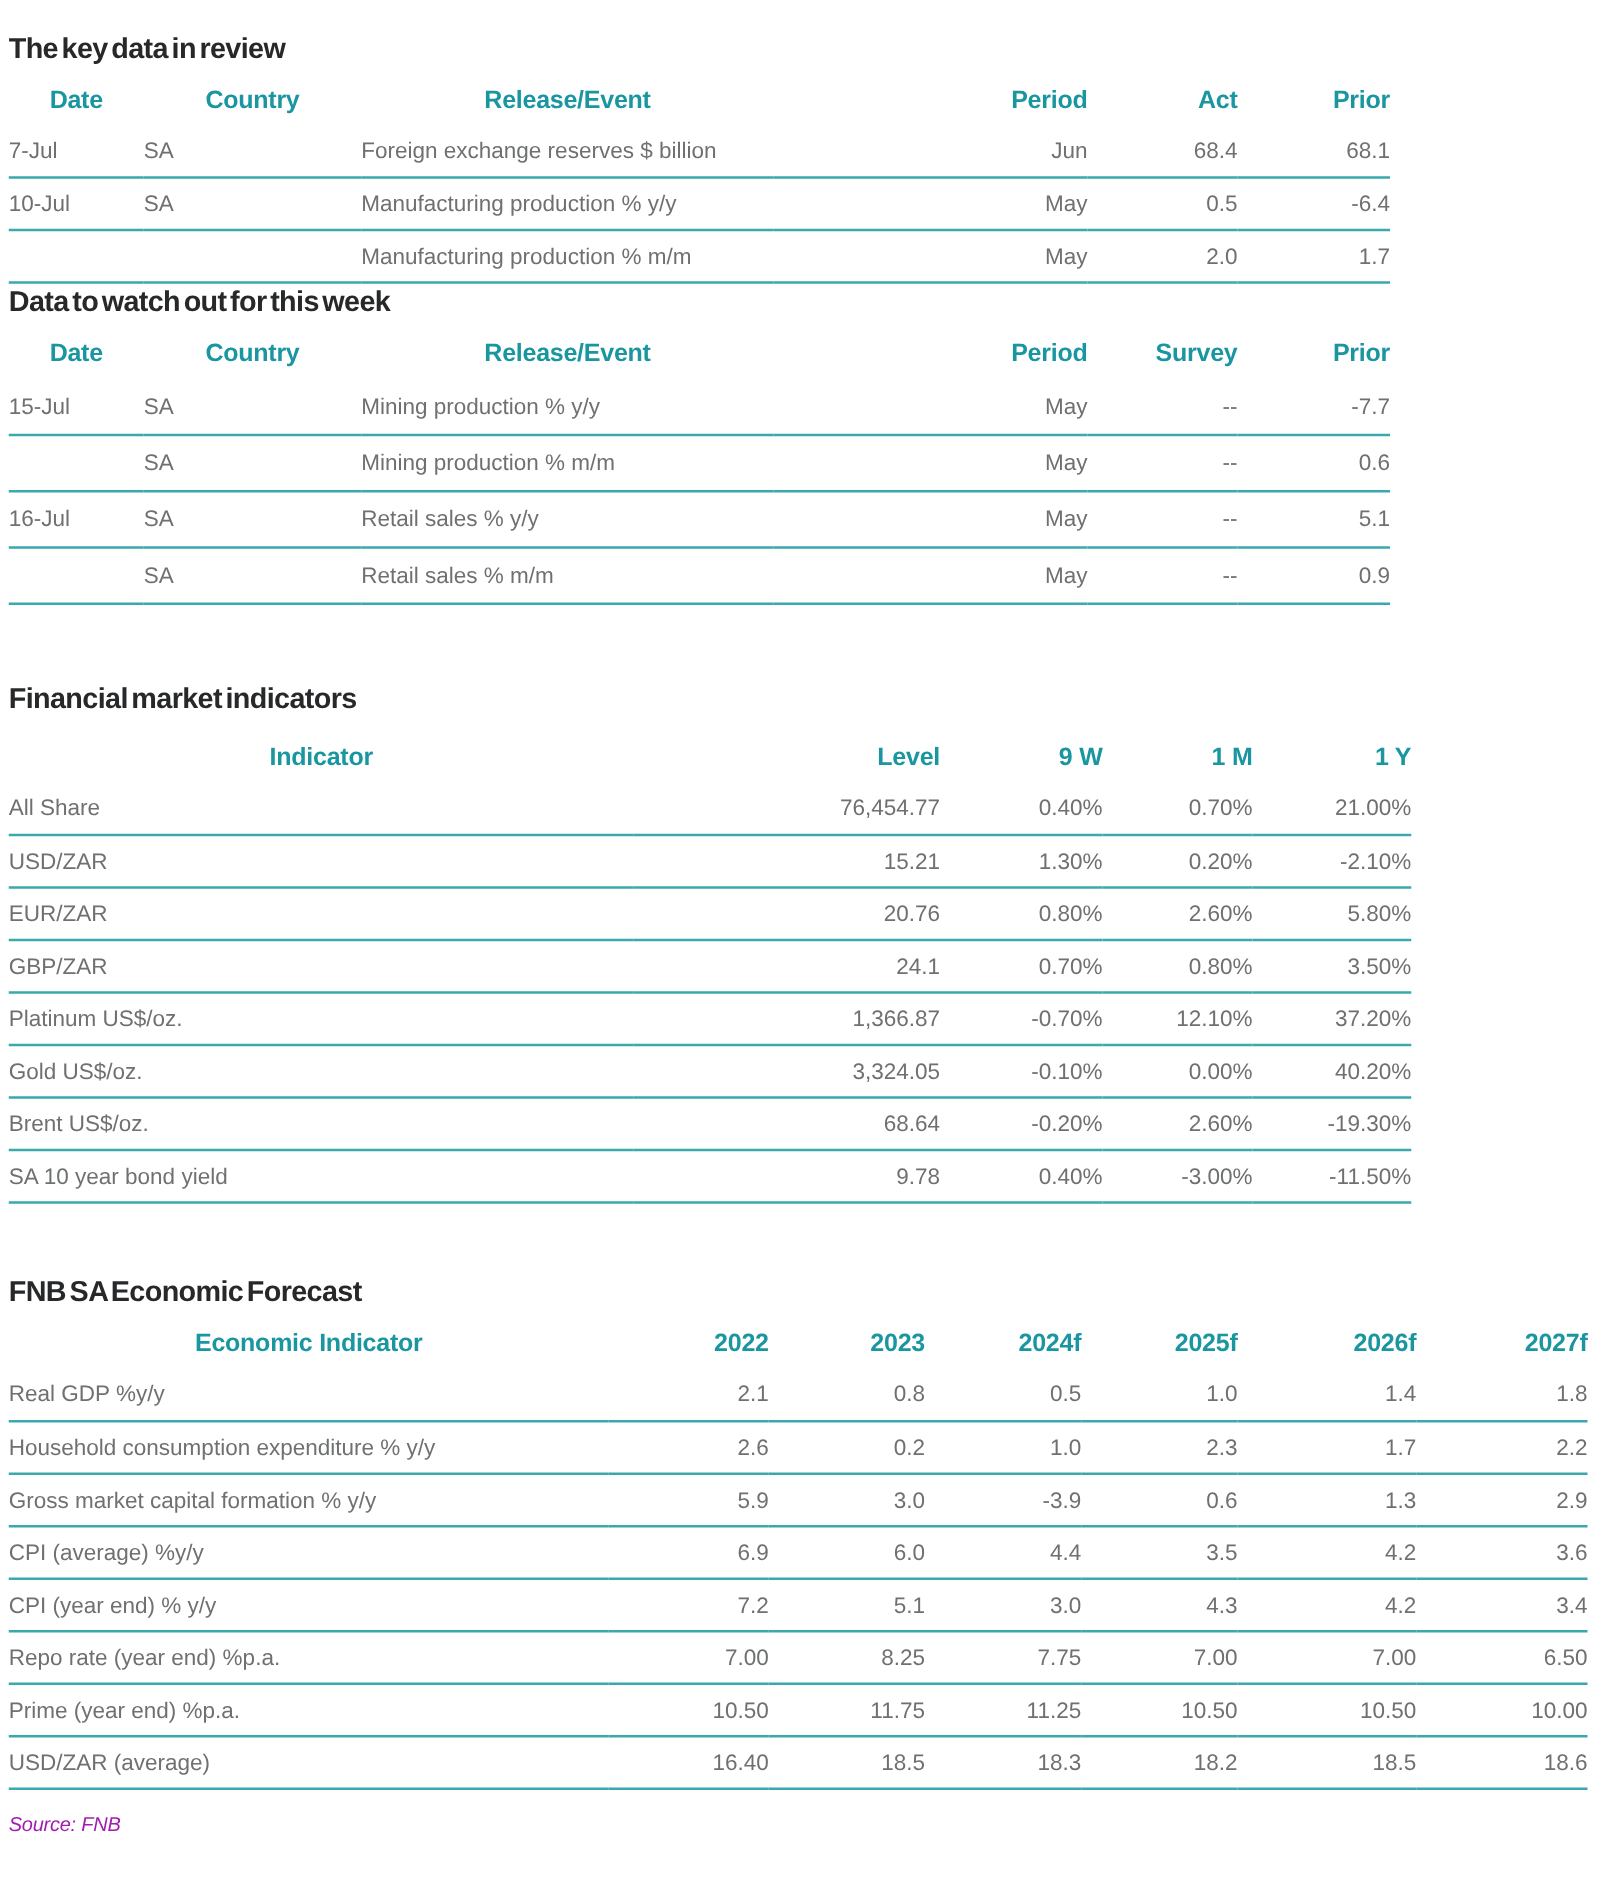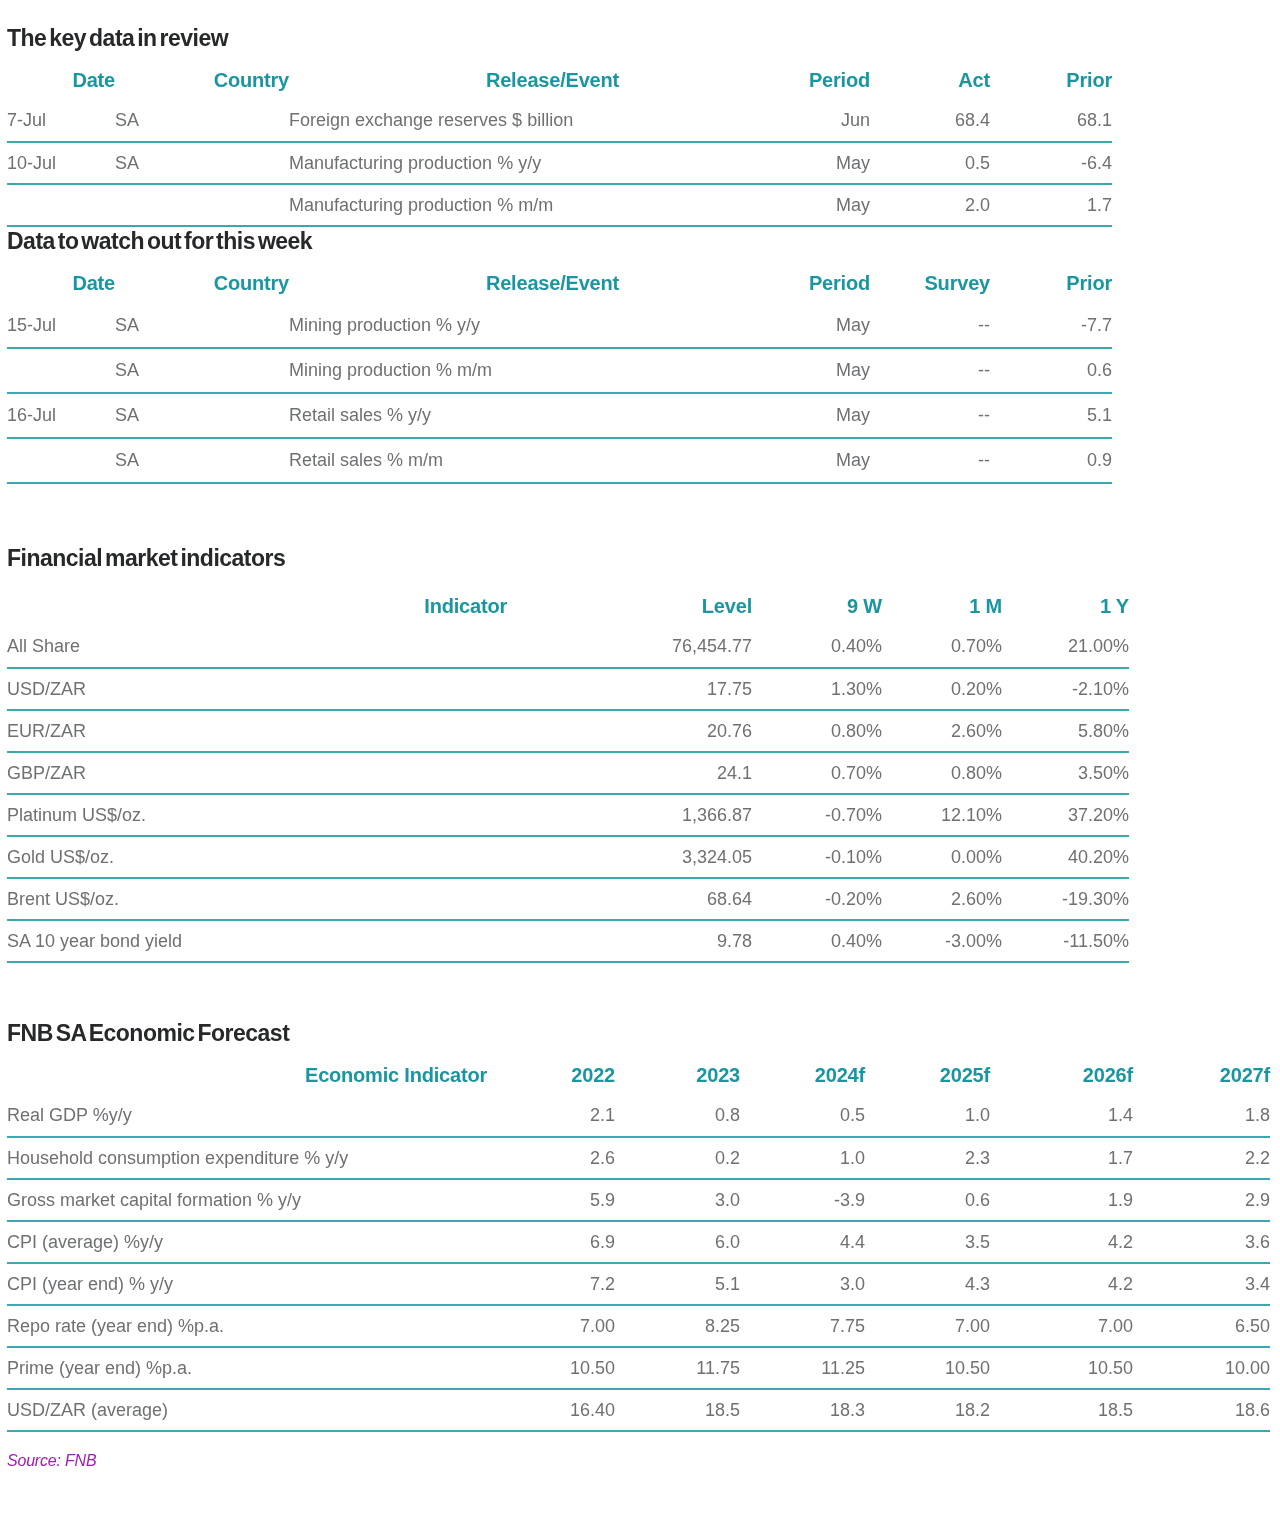--- a/index.html
+++ b/index.html
@@ -32,21 +32,21 @@
     margin-left:7px;
   }
   .tbl th{
     color:var(--accent);
     font-weight:700;
     font-size:20px;
     letter-spacing:-0.2px;
     padding:0;
     height:40px;
     vertical-align:middle;
-    text-align:right;
+    text-align:center;
     white-space:nowrap;
   }
   .tbl td{
     font-size:18px;
     color:var(--body);
     padding:0;
     height:42px;
     vertical-align:middle;
     border-bottom:2px solid var(--line);
     text-align:left;
@@ -207,21 +207,21 @@
         <tbody>
           <tr>
             <td>All Share</td>
             <td>76,454.77</td>
             <td>0.40%</td>
             <td>0.70%</td>
             <td>21.00%</td>
           </tr>
           <tr>
             <td>USD/ZAR</td>
-            <td>17.75</td>
+            <td>15.21</td>
             <td>1.30%</td>
             <td>0.20%</td>
             <td>-2.10%</td>
           </tr>
           <tr>
             <td>EUR/ZAR</td>
             <td>20.76</td>
             <td>0.80%</td>
             <td>2.60%</td>
             <td>5.80%</td>
@@ -297,21 +297,21 @@
             <td>2.3</td>
             <td>1.7</td>
             <td>2.2</td>
           </tr>
           <tr>
             <td>Gross market capital formation % y/y</td>
             <td>5.9</td>
             <td>3.0</td>
             <td>-3.9</td>
             <td>0.6</td>
-            <td>1.9</td>
+            <td>1.3</td>
             <td>2.9</td>
           </tr>
           <tr>
             <td>CPI (average) %y/y</td>
             <td>6.9</td>
             <td>6.0</td>
             <td>4.4</td>
             <td>3.5</td>
             <td>4.2</td>
             <td>3.6</td>

